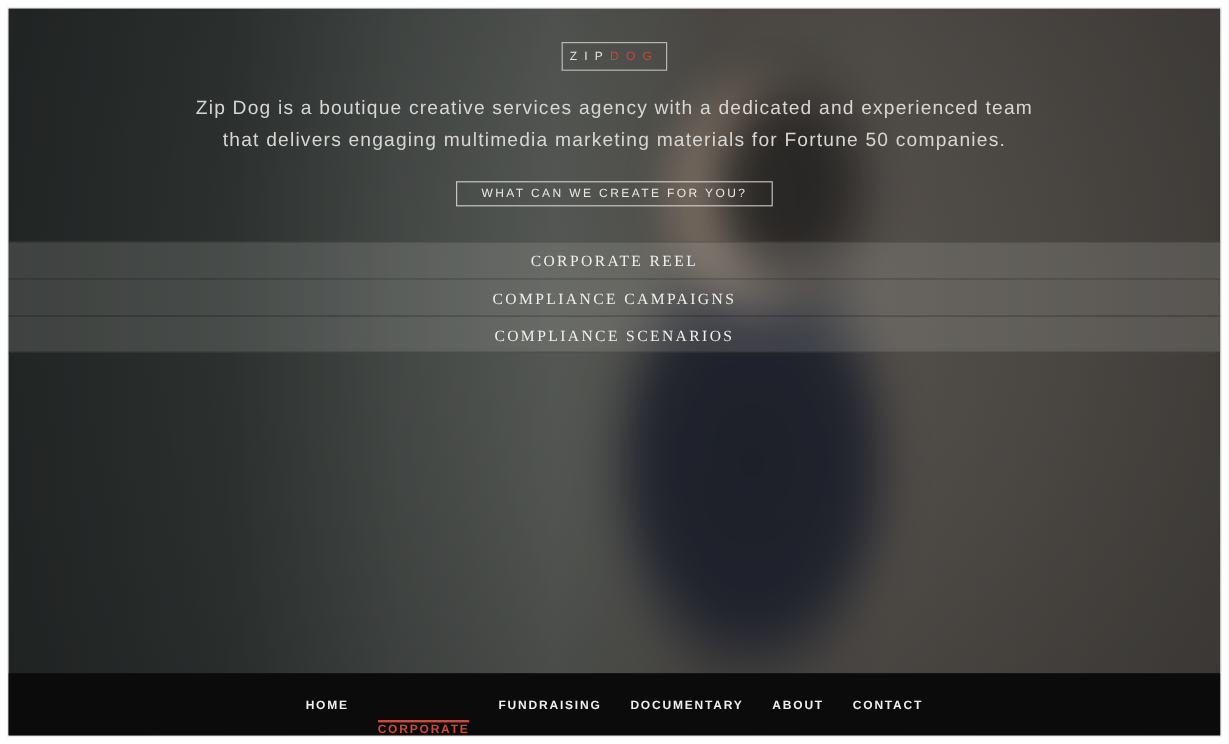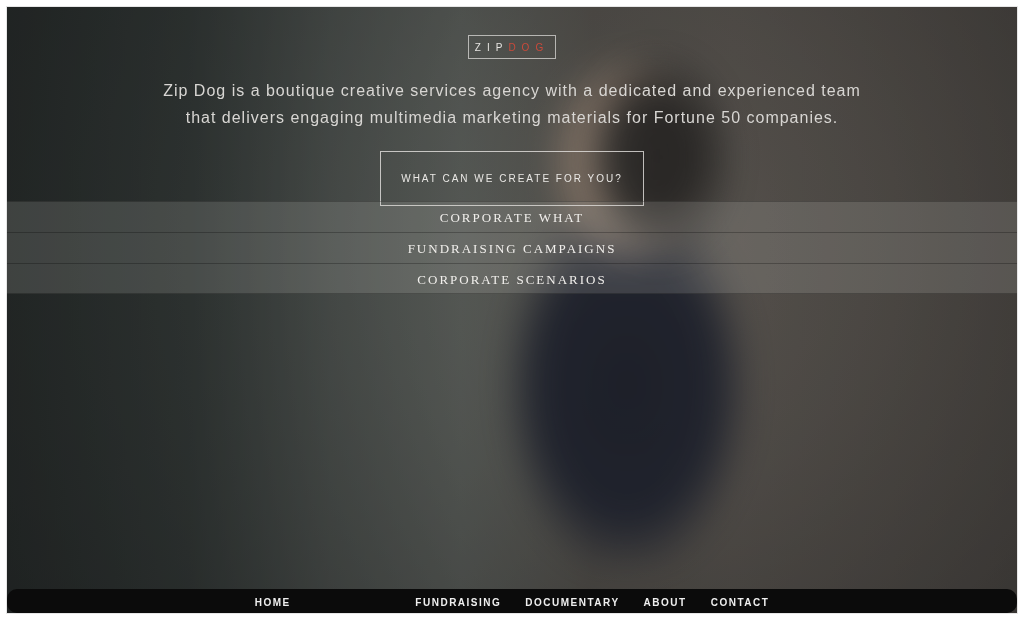--- a/index.html
+++ b/index.html
@@ -66,21 +66,21 @@
     line-height: 1.7;
     letter-spacing: 1px;
     color:#d8d6d3;
     text-align:center;
     padding: 0 20px;
   }
   .cta {
     display:inline-block;
     margin-top: 20px;
     border:1px solid rgba(230,228,225,0.8);
-    padding: 21px 20px;
+    padding: 4px 20px;
     font-size: 10px;
     letter-spacing: 2px;
     color:#eae8e5;
     background: transparent;
     cursor:pointer;
   }
 
   .services {
     position:absolute;
     top: 194px; left:0; right:0;
@@ -96,28 +96,27 @@
     color:#f1efec;
     background: rgba(200,198,195,0.18);
     border-top: 1px solid rgba(0,0,0,0.25);
     cursor:pointer;
   }
   .service-row:last-child { border-bottom: 1px solid rgba(0,0,0,0.25); }
 
   .footer-nav {
     position:absolute;
     left:0; right:0; bottom:0;
-    height: 24px;
+    height: 52px;
     background:#0b0b0b;
     display:flex;
     align-items:center;
     justify-content:center;
     gap: 24px;
     z-index:4;
-    border-radius:10px;
   }
   .nav-item {
     font-size: 10px;
     letter-spacing: 1.5px;
     font-weight:700;
     color:#efefef;
     cursor:pointer;
     padding-top:3px;
   }
   .nav-item.active {
@@ -135,23 +134,23 @@
 
   <div class="hero">
     <div class="logo-box">
       <span class="part1">ZIP</span><span class="part2">DOG</span>
     </div>
     <div class="tagline">Zip Dog is a boutique creative services agency with a dedicated and experienced team that delivers engaging multimedia marketing materials for Fortune 50 companies.</div>
     <button class="cta">WHAT CAN WE CREATE FOR YOU?</button>
   </div>
 
   <div class="services">
-    <div class="service-row">CORPORATE WHAT</div>
-    <div class="service-row">FUNDRAISING CAMPAIGNS</div>
-    <div class="service-row">CORPORATE SCENARIOS</div>
+    <div class="service-row">CORPORATE REEL</div>
+    <div class="service-row">COMPLIANCE CAMPAIGNS</div>
+    <div class="service-row">COMPLIANCE SCENARIOS</div>
   </div>
 
   <nav class="footer-nav">
     <span class="nav-item">HOME</span>
     <span class="nav-item active">CORPORATE</span>
     <span class="nav-item">FUNDRAISING</span>
     <span class="nav-item">DOCUMENTARY</span>
     <span class="nav-item">ABOUT</span>
     <span class="nav-item">CONTACT</span>
   </nav>

